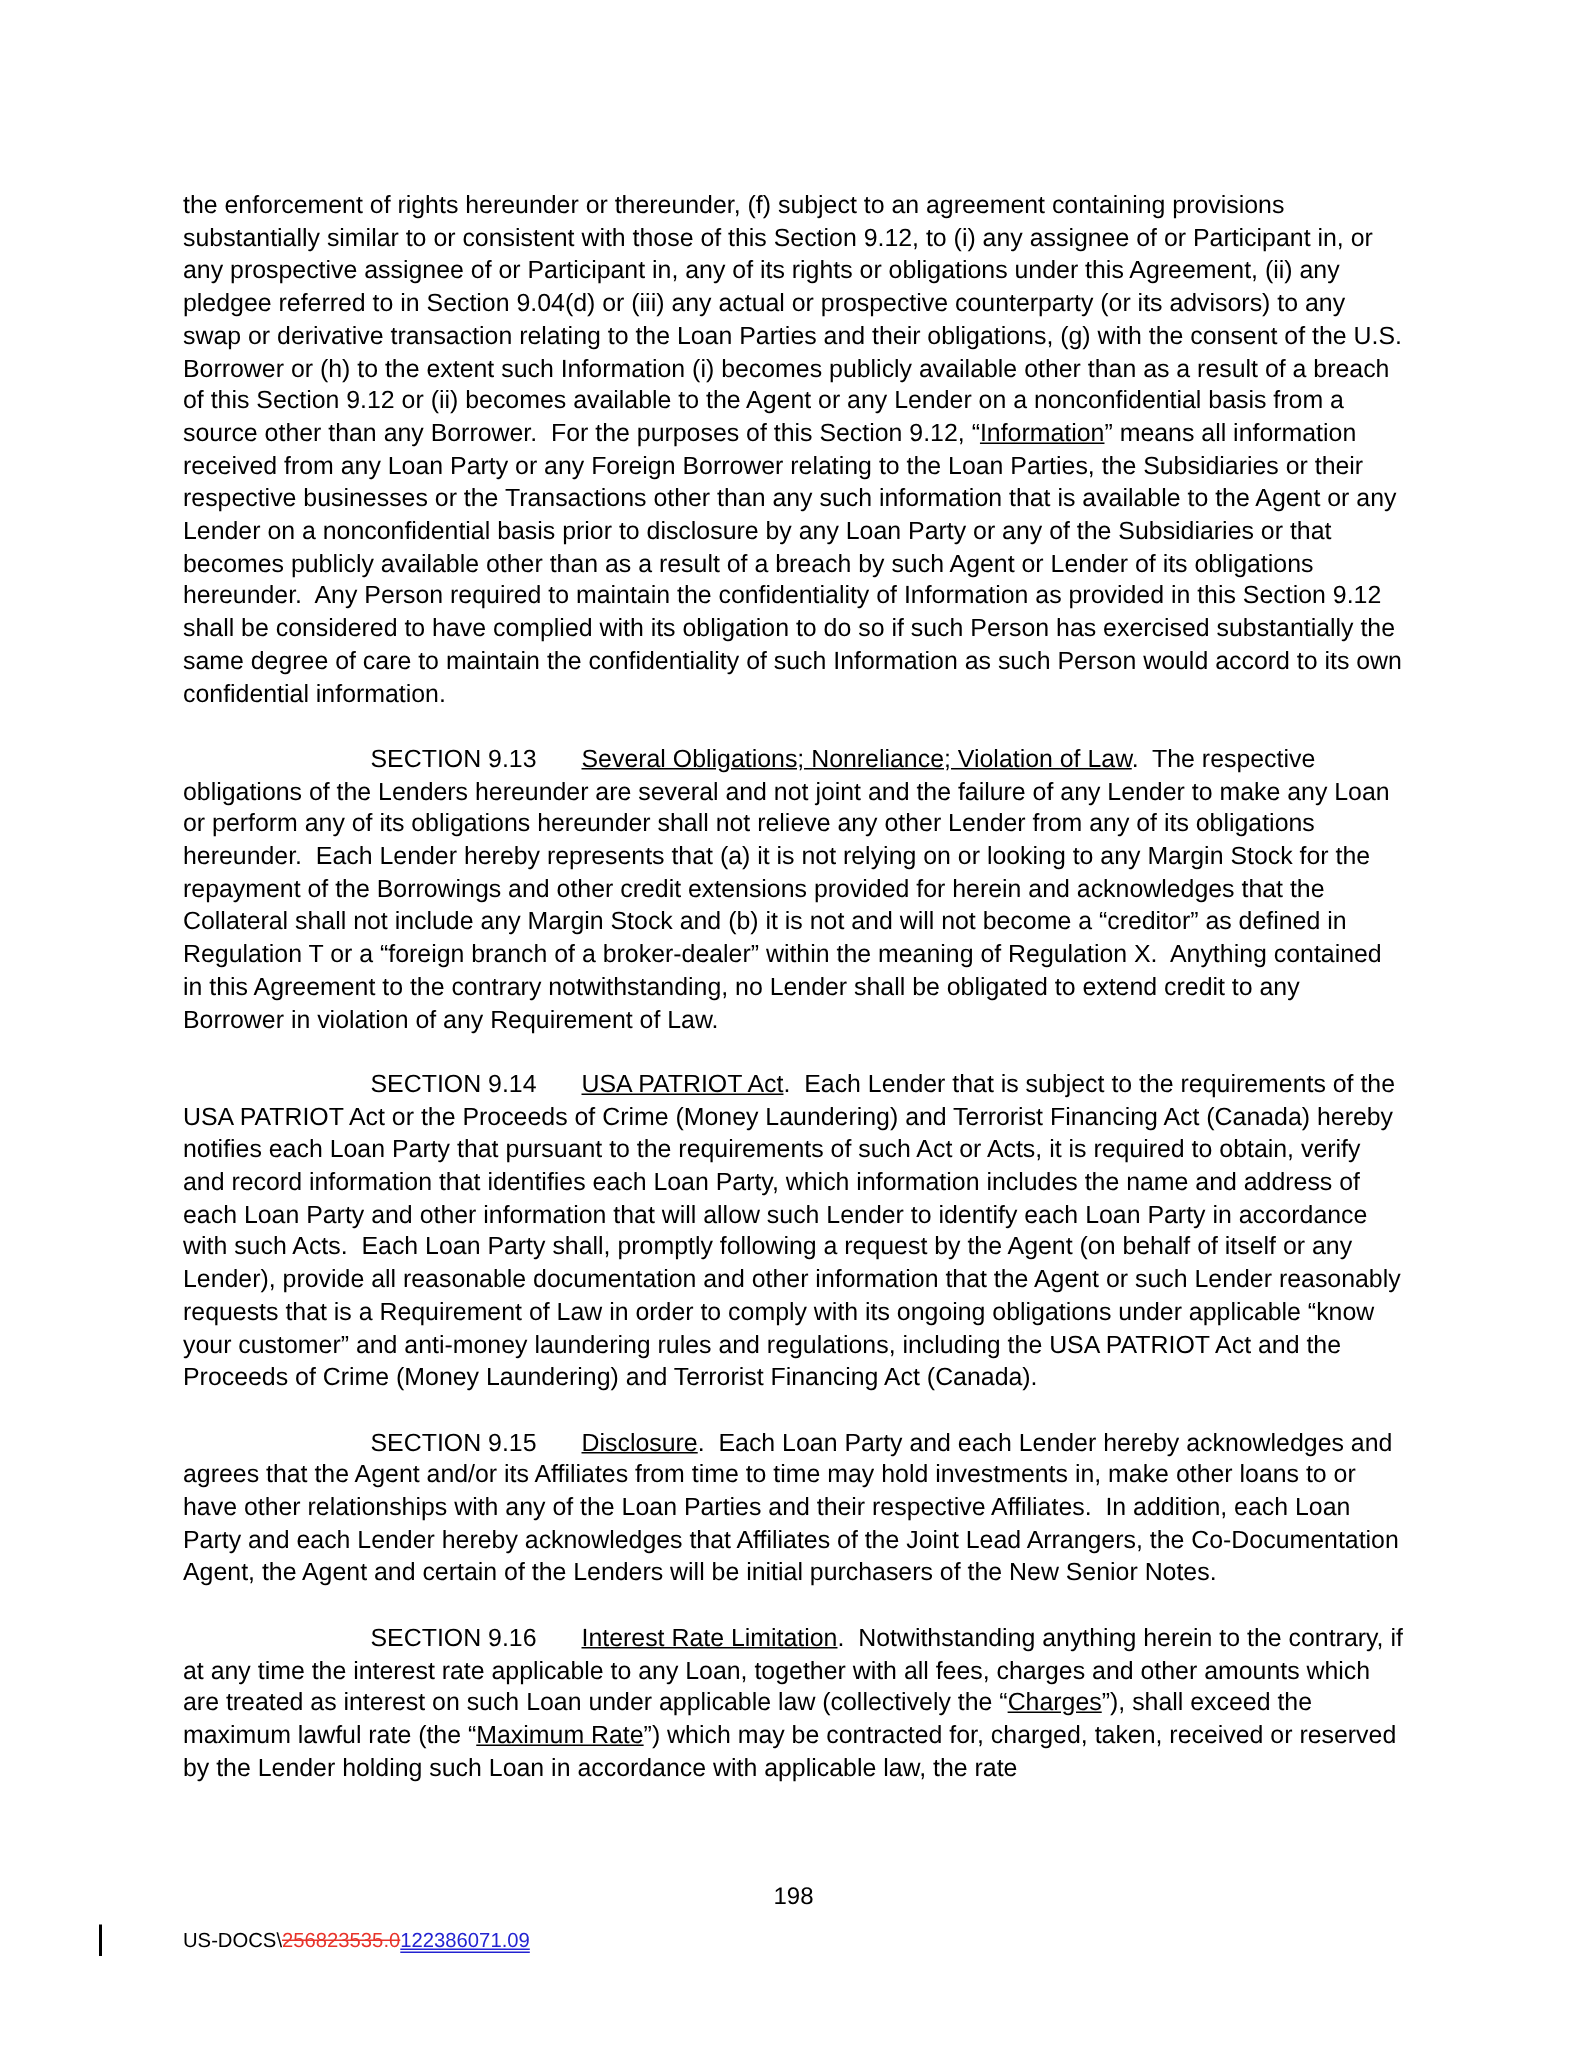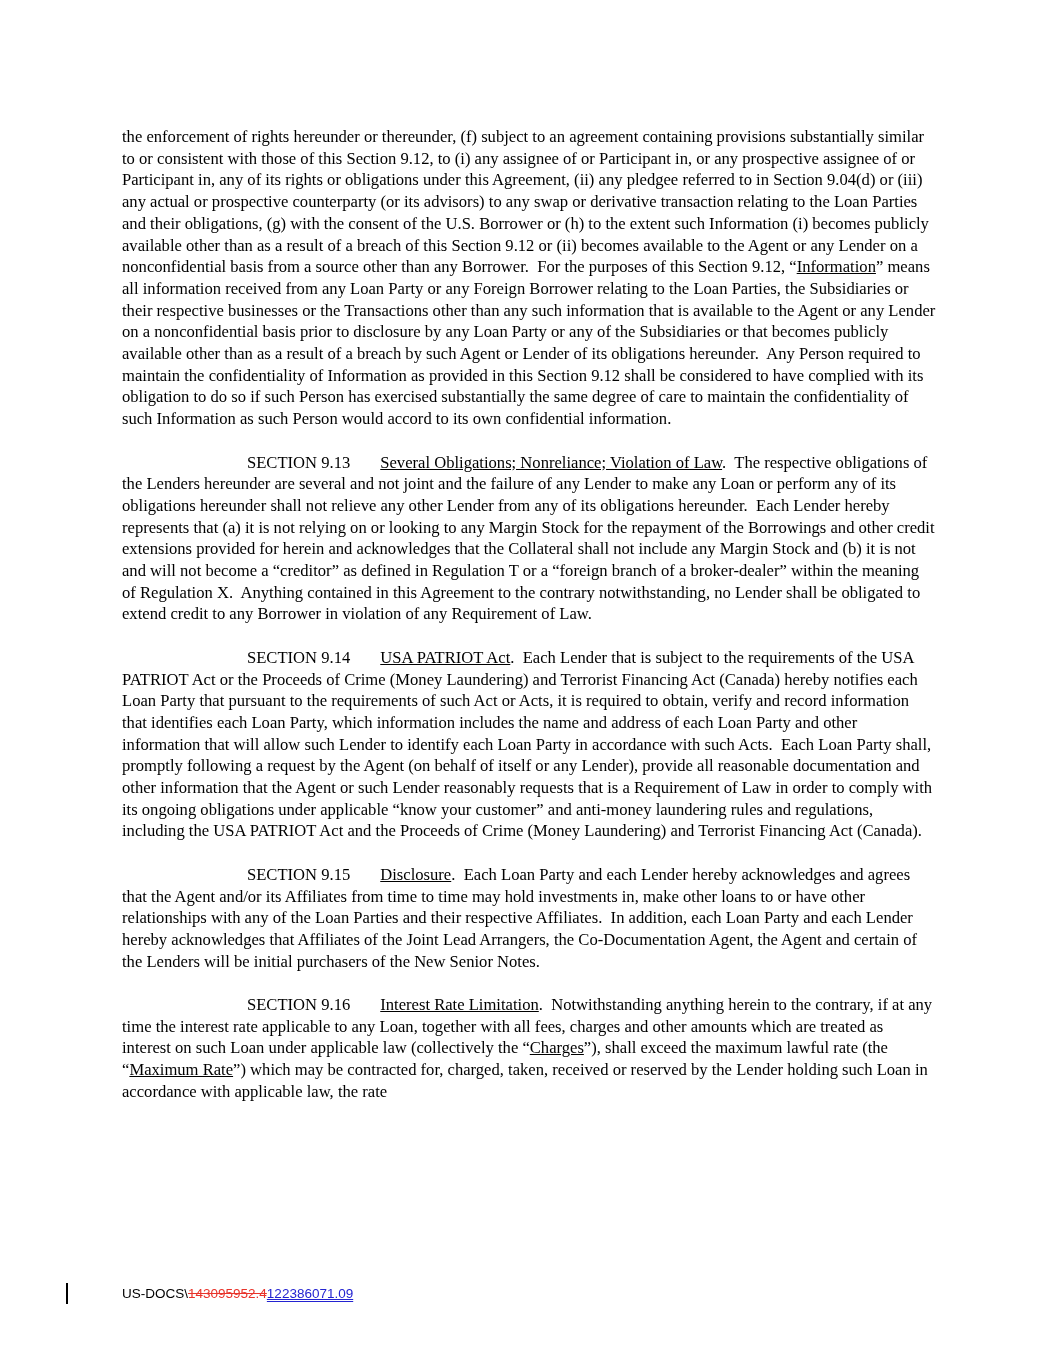--- a/index.html
+++ b/index.html
@@ -17,21 +17,20 @@
     left: 122px;
     top: 126px;
     width: 814px;
     font-size: 16.6px;
     line-height: 21.7px;
     text-align: left;
   }
   .para {
     margin: 0 0 21.7px 0;
     white-space: pre-wrap;
-    font-family: Liberation Serif, serif;
   }
   .para:last-child { margin-bottom: 0; }
   .sec { text-indent: 125px; }
   .tab { display: inline-block; width: 30px; }
   .u { text-decoration: underline; }
   .page-number {
     position: absolute;
     left: 122px;
     top: 1256px;
     width: 814px;
@@ -76,18 +75,19 @@
     <p class="para sec"><span>SECTION 9.13</span><span class="tab"></span><span class="u">Several Obligations; Nonreliance; Violation of Law</span><span>.  The respective obligations of the Lenders hereunder are several and not joint and the failure of any Lender to make any Loan or perform any of its obligations hereunder shall not relieve any other Lender from any of its obligations hereunder.  Each Lender hereby represents that (a) it is not relying on or looking to any Margin Stock for the repayment of the Borrowings and other credit extensions provided for herein and acknowledges that the Collateral shall not include any Margin Stock and (b) it is not and will not become a “creditor” as defined in Regulation T or a “foreign branch of a broker-dealer” within the meaning of Regulation X.  Anything contained in this Agreement to the contrary notwithstanding, no Lender shall be obligated to extend credit to any Borrower in violation of any Requirement of Law.</span></p>
 
     <p class="para sec"><span>SECTION 9.14</span><span class="tab"></span><span class="u">USA PATRIOT Act</span><span>.  Each Lender that is subject to the requirements of the USA PATRIOT Act or the Proceeds of Crime (Money Laundering) and Terrorist Financing Act (Canada) hereby notifies each Loan Party that pursuant to the requirements of such Act or Acts, it is required to obtain, verify and record information that identifies each Loan Party, which information includes the name and address of each Loan Party and other information that will allow such Lender to identify each Loan Party in accordance with such Acts.  Each Loan Party shall, promptly following a request by the Agent (on behalf of itself or any Lender), provide all reasonable documentation and other information that the Agent or such Lender reasonably requests that is a Requirement of Law in order to comply with its ongoing obligations under applicable “know your customer” and anti-money laundering rules and regulations, including the USA PATRIOT Act and the Proceeds of Crime (Money Laundering) and Terrorist Financing Act (Canada).</span></p>
 
     <p class="para sec"><span>SECTION 9.15</span><span class="tab"></span><span class="u">Disclosure</span><span>.  Each Loan Party and each Lender hereby acknowledges and agrees that the Agent and/or its Affiliates from time to time may hold investments in, make other loans to or have other relationships with any of the Loan Parties and their respective Affiliates.  In addition, each Loan Party and each Lender hereby acknowledges that Affiliates of the Joint Lead Arrangers, the Co-Documentation Agent, the Agent and certain of the Lenders will be initial purchasers of the New Senior Notes.</span></p>
 
     <p class="para sec"><span>SECTION 9.16</span><span class="tab"></span><span class="u">Interest Rate Limitation</span><span>.  Notwithstanding anything herein to the contrary, if at any time the interest rate applicable to any Loan, together with all fees, charges and other amounts which are treated as interest on such Loan under applicable law (collectively the “</span><span class="u">Charges</span><span>”), shall exceed the maximum lawful rate (the “</span><span class="u">Maximum Rate</span><span>”) which may be contracted for, charged, taken, received or reserved by the Lender holding such Loan in accordance with applicable law, the rate</span></p>
 
   </div>
 
+  <div class="page-number">198</div>
 
   <div class="change-bar"></div>
 
-  <div class="footer"><span>US-DOCS\</span><span class="del">143095952.4</span><span class="ins">122386071.09</span></div>
+  <div class="footer"><span>US-DOCS\</span><span class="del">256823535.0</span><span class="ins">122386071.09</span></div>
 
 </div>
 
 </body></html>

